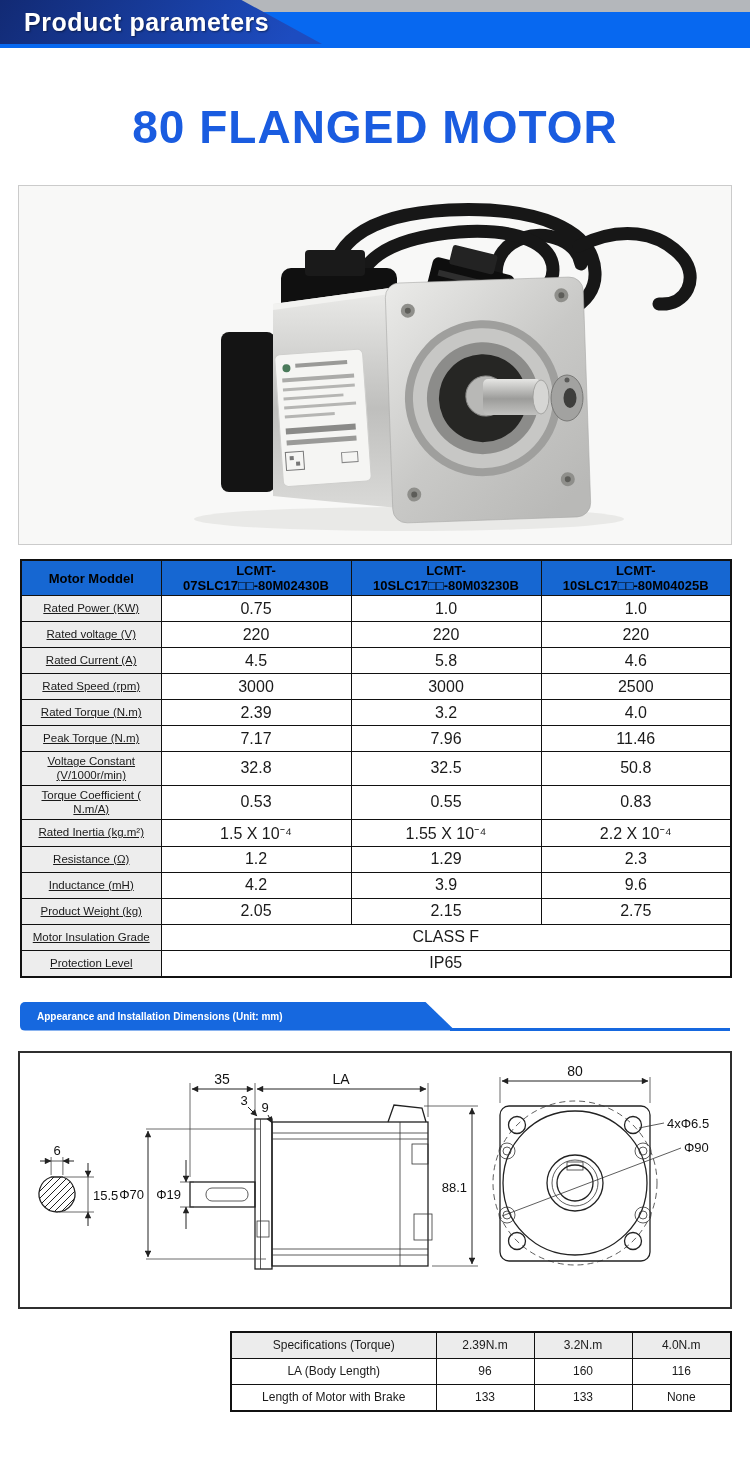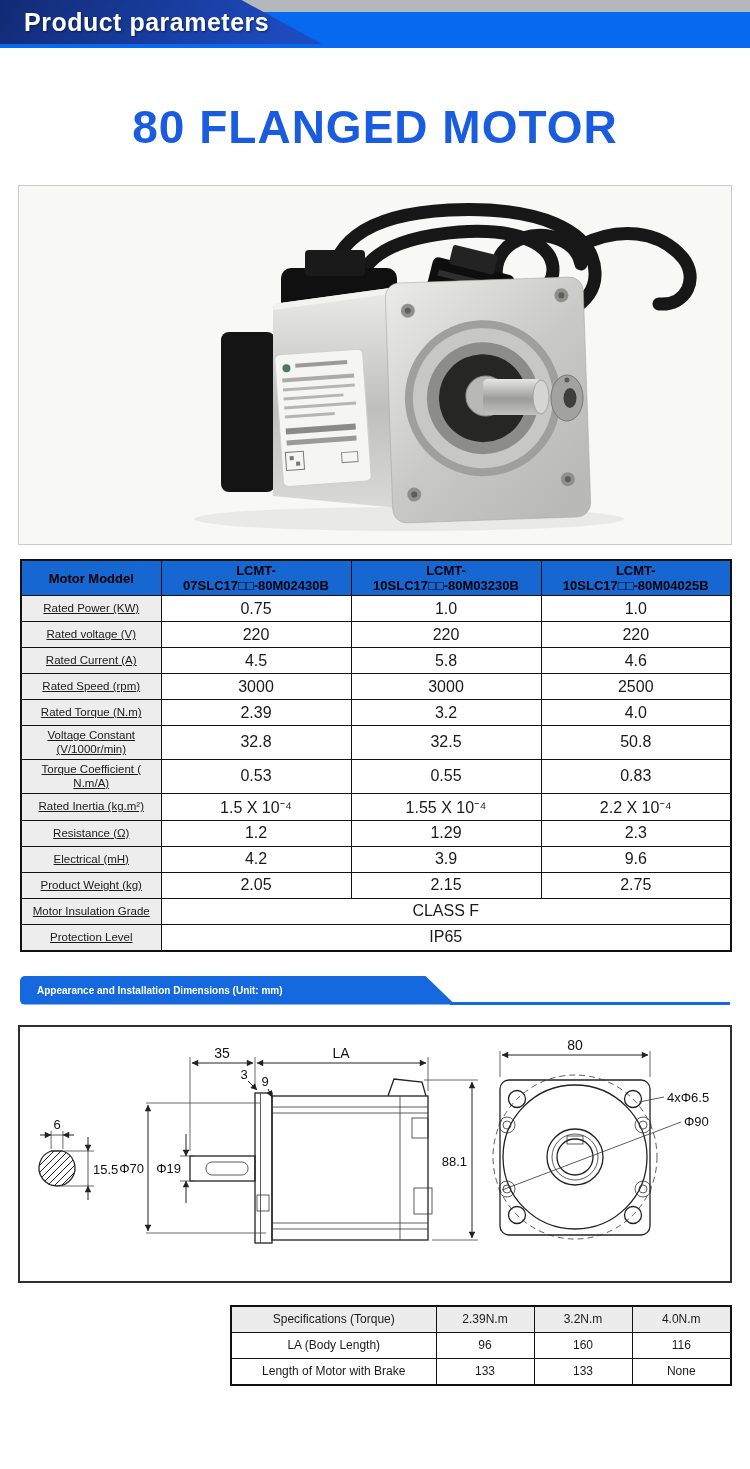--- a/index.html
+++ b/index.html
@@ -196,20 +196,26 @@
         <td class="val">3000</td>
         <td class="val">2500</td>
       </tr>
     <tr>
         <td class="lbl">Rated Torque (N.m)</td>
         <td class="val">2.39</td>
         <td class="val">3.2</td>
         <td class="val">4.0</td>
       </tr>
     <tr>
+        <td class="lbl">Peak Torque (N.m)</td>
+        <td class="val">7.17</td>
+        <td class="val">7.96</td>
+        <td class="val">11.46</td>
+      </tr>
+    <tr>
         <td class="lbl">Voltage Constant (V/1000r/min)</td>
         <td class="val">32.8</td>
         <td class="val">32.5</td>
         <td class="val">50.8</td>
       </tr>
     <tr>
         <td class="lbl">Torque Coefficient ( N.m/A)</td>
         <td class="val">0.53</td>
         <td class="val">0.55</td>
         <td class="val">0.83</td>
@@ -220,21 +226,21 @@
         <td class="val">1.55 X 10⁻⁴</td>
         <td class="val">2.2 X 10⁻⁴</td>
       </tr>
     <tr>
         <td class="lbl">Resistance (Ω)</td>
         <td class="val">1.2</td>
         <td class="val">1.29</td>
         <td class="val">2.3</td>
       </tr>
     <tr>
-        <td class="lbl">Electrical (mH)</td>
+        <td class="lbl">Inductance (mH)</td>
         <td class="val">4.2</td>
         <td class="val">3.9</td>
         <td class="val">9.6</td>
       </tr>
     <tr>
         <td class="lbl">Product Weight (kg)</td>
         <td class="val">2.05</td>
         <td class="val">2.15</td>
         <td class="val">2.75</td>
       </tr>

